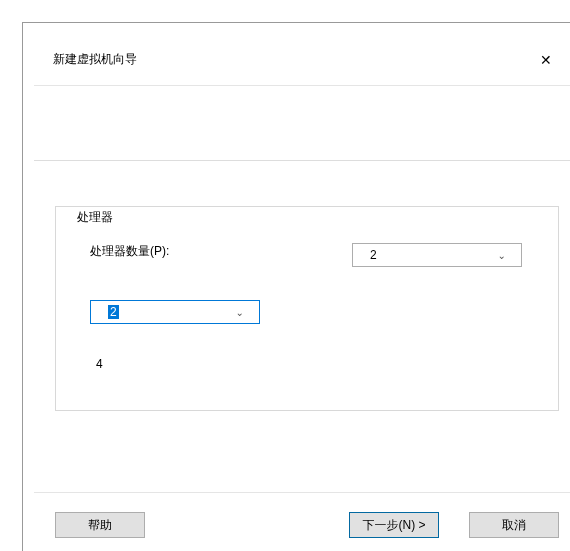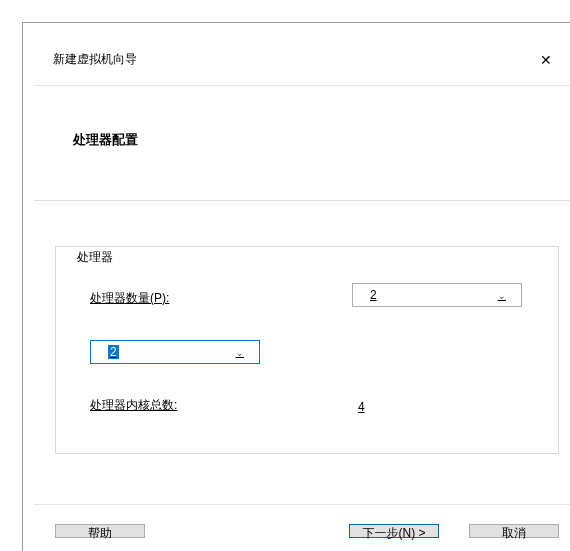--- a/index.html
+++ b/index.html
@@ -60,23 +60,22 @@
     .fieldset-legend {
       position: absolute;
       top: -9px;
       left: 6px;
       background: #fff;
       padding: 0 4px;
       font-size: 12px;
     }
     .form-row {
       display: flex;
-      align-items: flex-end;
+      align-items: flex-start;
       margin-bottom: 10px;
-      text-decoration: underline;
     }
     .form-label {
       width: 240px;
       font-size: 12px;
     }
     .combo {
       width: 170px;
       height: 24px;
       border: 1px solid #adadad;
       background: #fff;
@@ -110,21 +109,21 @@
     .footer {
       display: flex;
       align-items: center;
       padding: 8px 10px 12px 10px;
       gap: 8px;
       border-top: 1px solid #e5e5e5;
     }
     .footer-spacer { flex: 1; }
     .btn {
       min-width: 90px;
-      height: 14px;
+      height: 26px;
       border: 1px solid #adadad;
       background: #e1e1e1;
       font-family: inherit;
       font-size: 12px;
       cursor: pointer;
       padding: 0 10px;
     }
     .btn.default {
       border: 1px solid #0369a1;
     }
@@ -133,21 +132,20 @@
 <body>
 
 <div class="titlebar">
   <span class="titlebar-title">新建虚拟机向导</span>
   <button class="close-btn">
     <span>✕</span>
   </button>
 </div>
 
 <div class="header">
-  <div class="header-title">处理器配置</div>
 </div>
 
 <hr class="divider">
 
 <div class="content">
   <div class="fieldset">
     <span class="fieldset-legend">处理器</span>
 
     <div class="form-row">
       <span class="form-label">处理器数量(P):</span>
@@ -158,21 +156,20 @@
     </div>
 
     <div class="form-row">
       <div class="combo focused">
         <span class="combo-value selected">2</span>
         <span class="combo-arrow">⌄</span>
       </div>
     </div>
 
     <div class="form-row">
-      <span class="form-label">处理器内核总数:</span>
       <span class="static-value">4</span>
     </div>
   </div>
 </div>
 
 <div class="footer">
   <button class="btn">帮助</button>
   <div class="footer-spacer"></div>
   <button class="btn default">下一步(N) &gt;</button>
   <button class="btn">取消</button>

